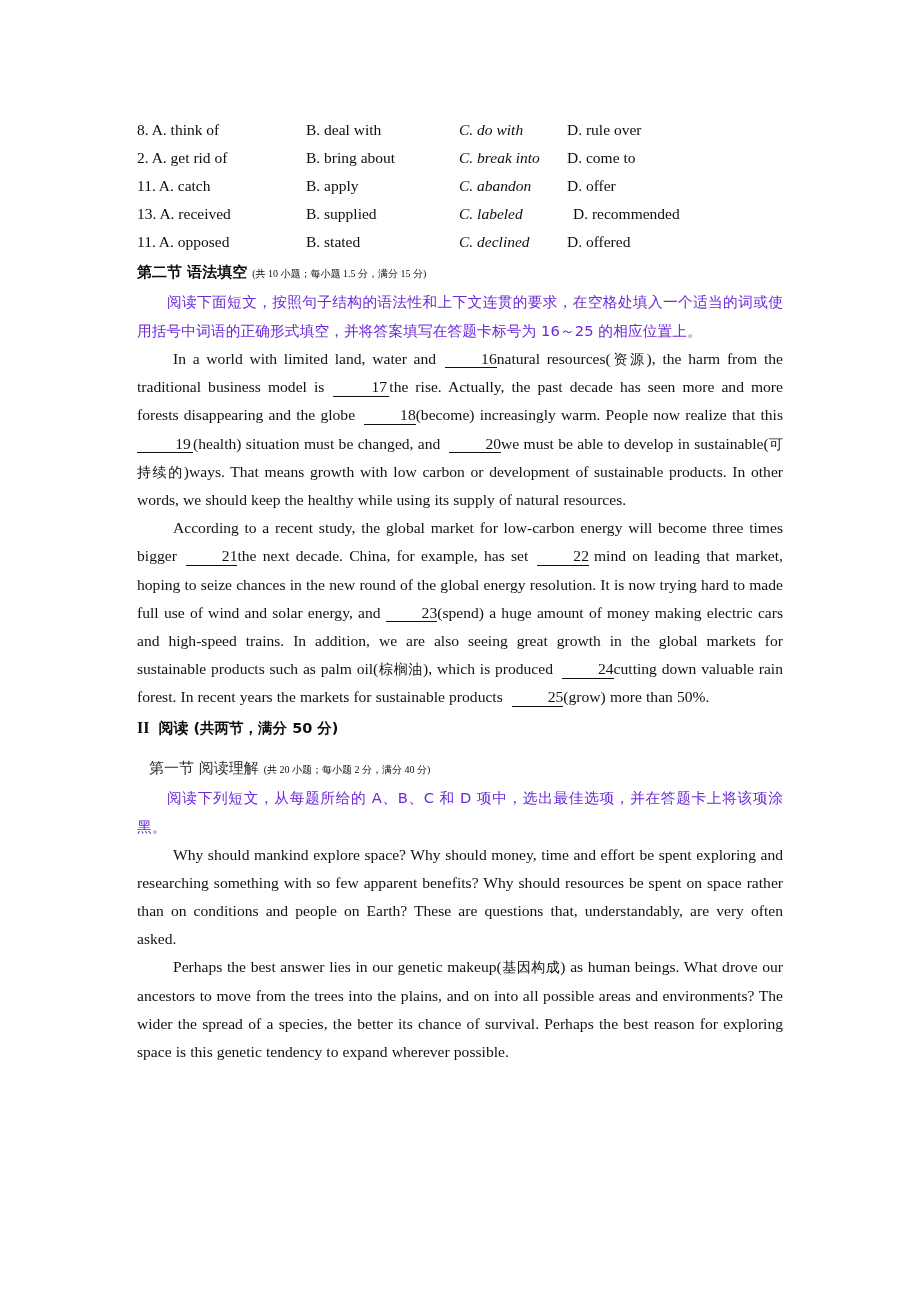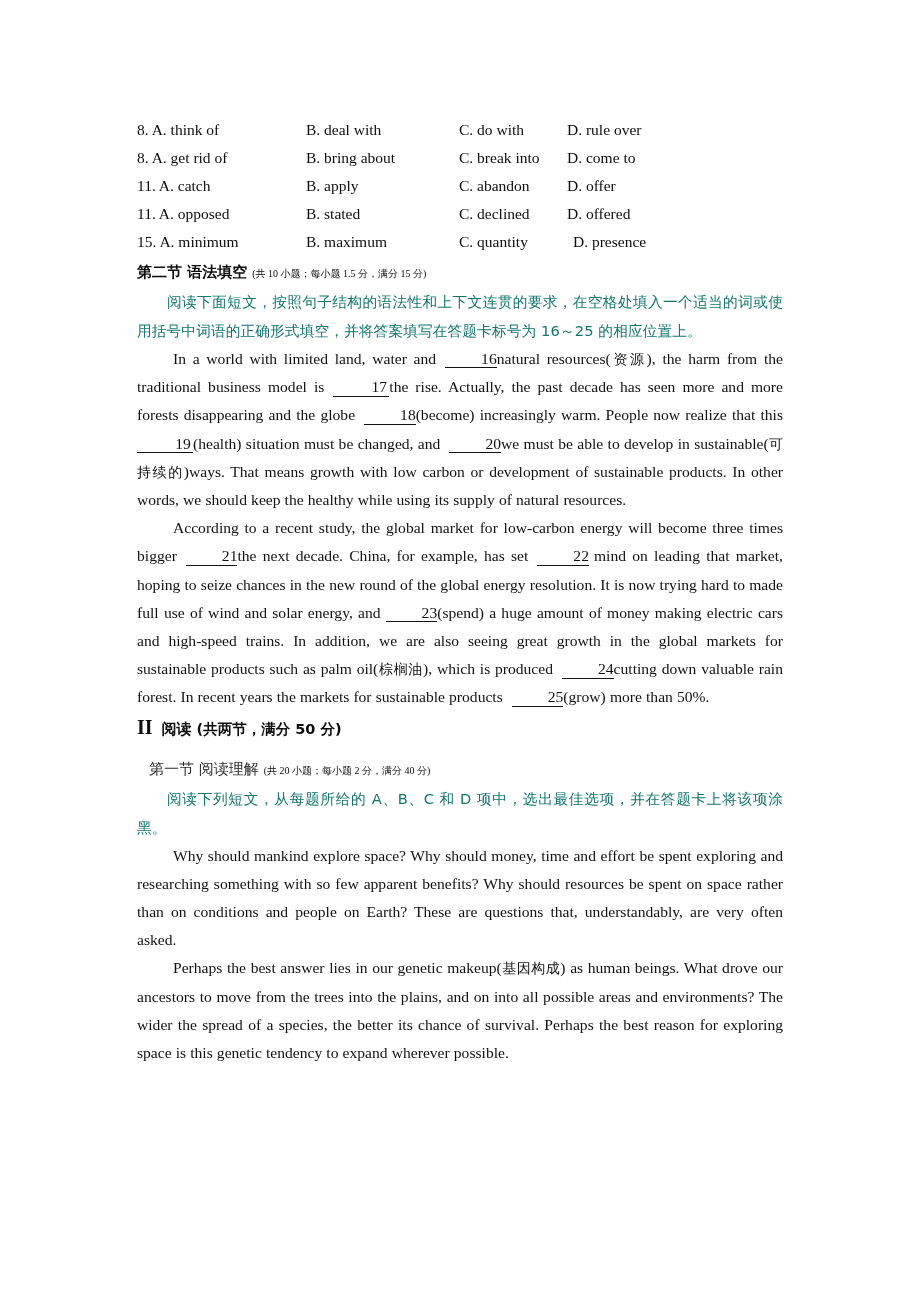--- a/index.html
+++ b/index.html
@@ -34,21 +34,21 @@
   .mc-row {
     position: relative;
     height: 28px;
     line-height: 28px;
     font-size: 15.5px;
     white-space: nowrap;
   }
   .opt { position: absolute; top: 0; }
   .opt-a { left: 0px; }
   .opt-b { left: 169px; }
-  .opt-c { left: 322px; }
+  .opt-c { left: 322px; font-style: italic; }
   .opt-d { left: 430px; }
   .opt-d.shift { left: 436px; }
 
   
   .sec-head {
     font-size: 15.5px;
     line-height: 27px;
     margin-top: 2px;
     white-space: nowrap;
   }
@@ -71,33 +71,33 @@
     padding-left: 12px;
     margin-top: 12px;
   }
   .sec-head.sub .cn-bold {
     font-weight: normal;
     color: #2b2b2b;
   }
   .roman {
     font-family: "Liberation Serif", "DejaVu Serif", serif;
     font-weight: bold;
-    font-size: 20px;
+    font-size: 16px;
     text-align: right;
   }
 
   
   .cn-para {
     font-family: "DejaVu Sans", "Liberation Sans", sans-serif;
     font-size: 14.7px;
     line-height: 29px;
     text-align: justify;
     text-justify: inter-character;
     text-indent: 30px;
-    color: #0f766e;
+    color: #6d28d9;
     margin: 0;
     letter-spacing: 0.1px;
   }
 
   
   .en-para {
     font-size: 15.6px;
     line-height: 28.2px;
     text-align: justify;
     text-indent: 28px;
@@ -138,48 +138,48 @@
 
       <div class="mc-row">
         <span class="opt opt-a">8. A. think of</span>
         <span class="opt opt-b">B. deal with</span>
         <span class="opt opt-c">C. do with</span>
         <span class="opt opt-d">D. rule over</span>
       </div>
 
 
       <div class="mc-row">
-        <span class="opt opt-a">8. A. get rid of</span>
+        <span class="opt opt-a">2. A. get rid of</span>
         <span class="opt opt-b">B. bring about</span>
         <span class="opt opt-c">C. break into</span>
         <span class="opt opt-d">D. come to</span>
       </div>
 
       <div class="mc-row">
         <span class="opt opt-a">11. A. catch</span>
         <span class="opt opt-b">B. apply</span>
         <span class="opt opt-c">C. abandon</span>
         <span class="opt opt-d">D. offer</span>
       </div>
 
 
+      <div class="mc-row">
+        <span class="opt opt-a">13. A. received</span>
+        <span class="opt opt-b">B. supplied</span>
+        <span class="opt opt-c">C. labeled</span>
+        <span class="opt opt-d shift">D. recommended</span>
+      </div>
 
       <div class="mc-row">
         <span class="opt opt-a">11. A. opposed</span>
         <span class="opt opt-b">B. stated</span>
         <span class="opt opt-c">C. declined</span>
         <span class="opt opt-d">D. offered</span>
       </div>
 
-      <div class="mc-row">
-        <span class="opt opt-a">15. A. minimum</span>
-        <span class="opt opt-b">B. maximum</span>
-        <span class="opt opt-c">C. quantity</span>
-        <span class="opt opt-d shift">D. presence</span>
-      </div>
 
     </div>
 
     <div class="sec-head">
       <span class="cn-bold">第二节 语法填空</span><span class="gap"></span><span class="paren">(共 10 小题；每小题 1.5 分，满分 15 分)</span>
     </div>
 
     <p class="cn-para">阅读下面短文，按照句子结构的语法性和上下文连贯的要求，在空格处填入一个适当的词或使用括号中词语的正确形式填空，并将答案填写在答题卡标号为 16～25 的相应位置上。</p>
 
     <p class="en-para indent-lg"><span>In a world with limited land, water and</span><span class="gap-lg"></span><span class="blank w-narrow">16</span><span>natural resources(</span><span class="cjk">资源</span><span>), the harm from the traditional business model is</span><span class="gap-lg"></span><span class="blank w-wide">17</span><span>the rise. Actually, the past decade has seen more and more forests disappearing and the globe</span><span class="gap-lg"></span><span class="blank w-mid">18</span><span>(become) increasingly warm. People now realize that this</span><span class="blank w-wide">19</span><span>(health) situation must be changed, and</span><span class="gap-lg"></span><span class="blank w-mid">20</span><span>we must be able to develop in sustainable(</span><span class="cjk">可持续的</span><span>)ways. That means growth with low carbon or development of sustainable products. In other words, we should keep the healthy while using its supply of natural resources.</span></p>

